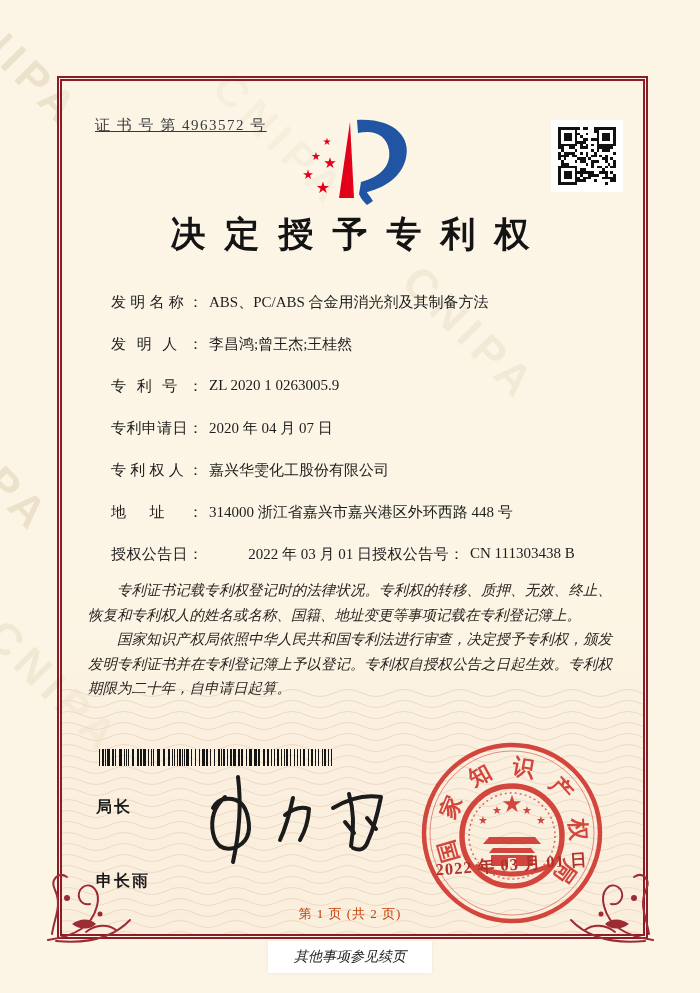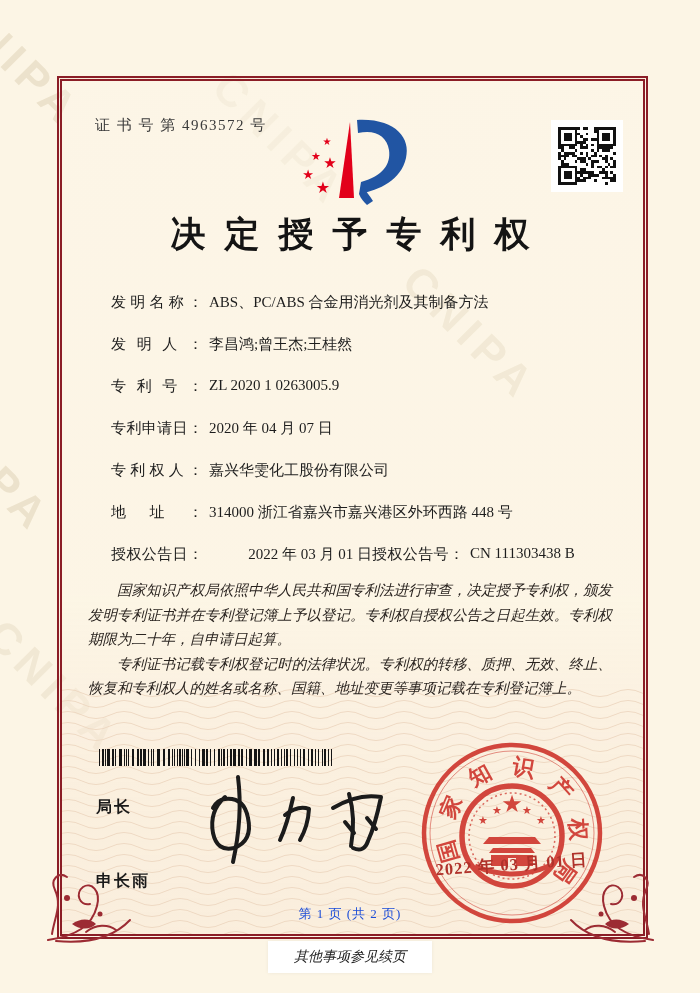--- a/index.html
+++ b/index.html
@@ -9,41 +9,41 @@
       opacity:.30;transform:rotate(45deg);transform-origin:left top;letter-spacing:7px;
       white-space:nowrap;pointer-events:none;}
   #frame{position:absolute;left:57px;top:76px;width:591px;height:863px;box-sizing:border-box;
          border:5px double #8b1d26;
          background:linear-gradient(180deg,rgba(253,247,233,.35) 0%,rgba(253,246,230,.35) 60%,
                     rgba(250,233,216,.45) 78%,rgba(249,231,212,.5) 100%);}
   #guilloche{position:absolute;left:0;bottom:0;width:581px;height:246px;}
   .flourish{position:absolute;width:108px;height:108px;}
   #flourish-left{left:42px;top:840px;}
   #flourish-right{left:551px;top:840px;transform:scaleX(-1);}
-  #cert-number{position:absolute;left:95px;top:116px;font-size:15px;letter-spacing:1.5px;color:#3a3a3a;}
+  #cert-number{position:absolute;left:95px;top:116px;font-size:15px;letter-spacing:1.5px;color:#3a3a3a;text-decoration:underline;}
   #logo{position:absolute;left:287px;top:110px;width:130px;height:97px;}
   #qr-box{position:absolute;left:551px;top:120px;width:72px;height:72px;background:#fff;
           display:flex;align-items:center;justify-content:center;}
   #qr-svg{width:58px;height:58px;}
   #title{position:absolute;left:0;right:0;top:211px;text-align:center;font-size:35px;font-weight:bold;
          letter-spacing:19px;text-indent:19px;color:#141414;}
   #fields{position:absolute;left:95px;top:293px;width:525px;font-size:15px;margin-left:16px;}
   .row{display:flex;height:42px;align-items:flex-start;white-space:nowrap;}
   .lab{display:inline-block;width:92px;flex:none;text-align:justify;text-align-last:justify;color:#1d1d1d;}
   .val{margin-left:6px;color:#1d1d1d;text-align:right;}
   .val-fixed{width:163px;flex:none;}
   #body-text{position:absolute;left:88px;top:578px;width:524px;font-size:14.5px;line-height:24.5px;
              text-align:justify;font-style:italic;color:#2a2420;}
   #body-text p{margin:0;text-indent:2em;}
   #barcode-svg{position:absolute;left:97px;top:749px;width:240px;height:17px;}
   #signer-title{position:absolute;left:96px;top:797px;font:bold 16px "Liberation Sans",sans-serif;letter-spacing:2px;color:#1a1a1a;}
   #signer-name{position:absolute;left:96px;top:827px;font:bold 16px "Liberation Sans",sans-serif;letter-spacing:2px;color:#1a1a1a;margin-top:44px;}
   #signature{position:absolute;left:185px;top:770px;width:215px;height:100px;}
   #seal{position:absolute;left:413px;top:740px;width:198px;height:186px;opacity:.93;}
-  #page-num{position:absolute;left:0;right:0;top:905px;text-align:center;font-size:13px;letter-spacing:1px;color:#1d4ed8;}
+  #page-num{position:absolute;left:0;right:0;top:905px;text-align:center;font-size:13px;letter-spacing:1px;color:#c2410c;}
   #cont-box{position:absolute;left:50%;top:941px;transform:translateX(-50%);background:#ffffff;
             padding:7px 26px;font-size:14px;font-style:italic;color:#222;white-space:nowrap;
             box-shadow:0 0 4px rgba(0,0,0,.06);}
 </style>
 </head>
 <body>
 
 <div id="page">
 
   <div class="wm" style="left:-28px;top:-18px">CNIPA</div>
@@ -380,22 +380,22 @@
     </div>
     <div class="row">
       <span class="lab">授权公告日：</span>
       <span class="val val-fixed">2022 年 03 月 01 日</span>
       <span class="lab">授权公告号：</span>
       <span class="val">CN 111303438 B</span>
     </div>
   </div>
 
   <div id="body-text">
+    <p>专利证书记载专利权登记时的法律状况。专利权的转移、质押、无效、终止、恢复和专利权人的姓名或名称、国籍、地址变更等事项记载在专利登记簿上。</p>
     <p>国家知识产权局依照中华人民共和国专利法进行审查，决定授予专利权，颁发发明专利证书并在专利登记簿上予以登记。专利权自授权公告之日起生效。专利权期限为二十年，自申请日起算。</p>
-    <p>专利证书记载专利权登记时的法律状况。专利权的转移、质押、无效、终止、恢复和专利权人的姓名或名称、国籍、地址变更等事项记载在专利登记簿上。</p>
   </div>
 
   <svg id="barcode-svg" viewBox="0 0 240 17" preserveAspectRatio="none" fill="#151515">
       <rect x="2" y="0" width="1" height="17"></rect>
       <rect x="5" y="0" width="2" height="17"></rect>
       <rect x="8" y="0" width="1" height="17"></rect>
       <rect x="10" y="0" width="3" height="17"></rect>
       <rect x="15" y="0" width="2" height="17"></rect>
       <rect x="18" y="0" width="1" height="17"></rect>
       <rect x="22" y="0" width="3" height="17"></rect>

